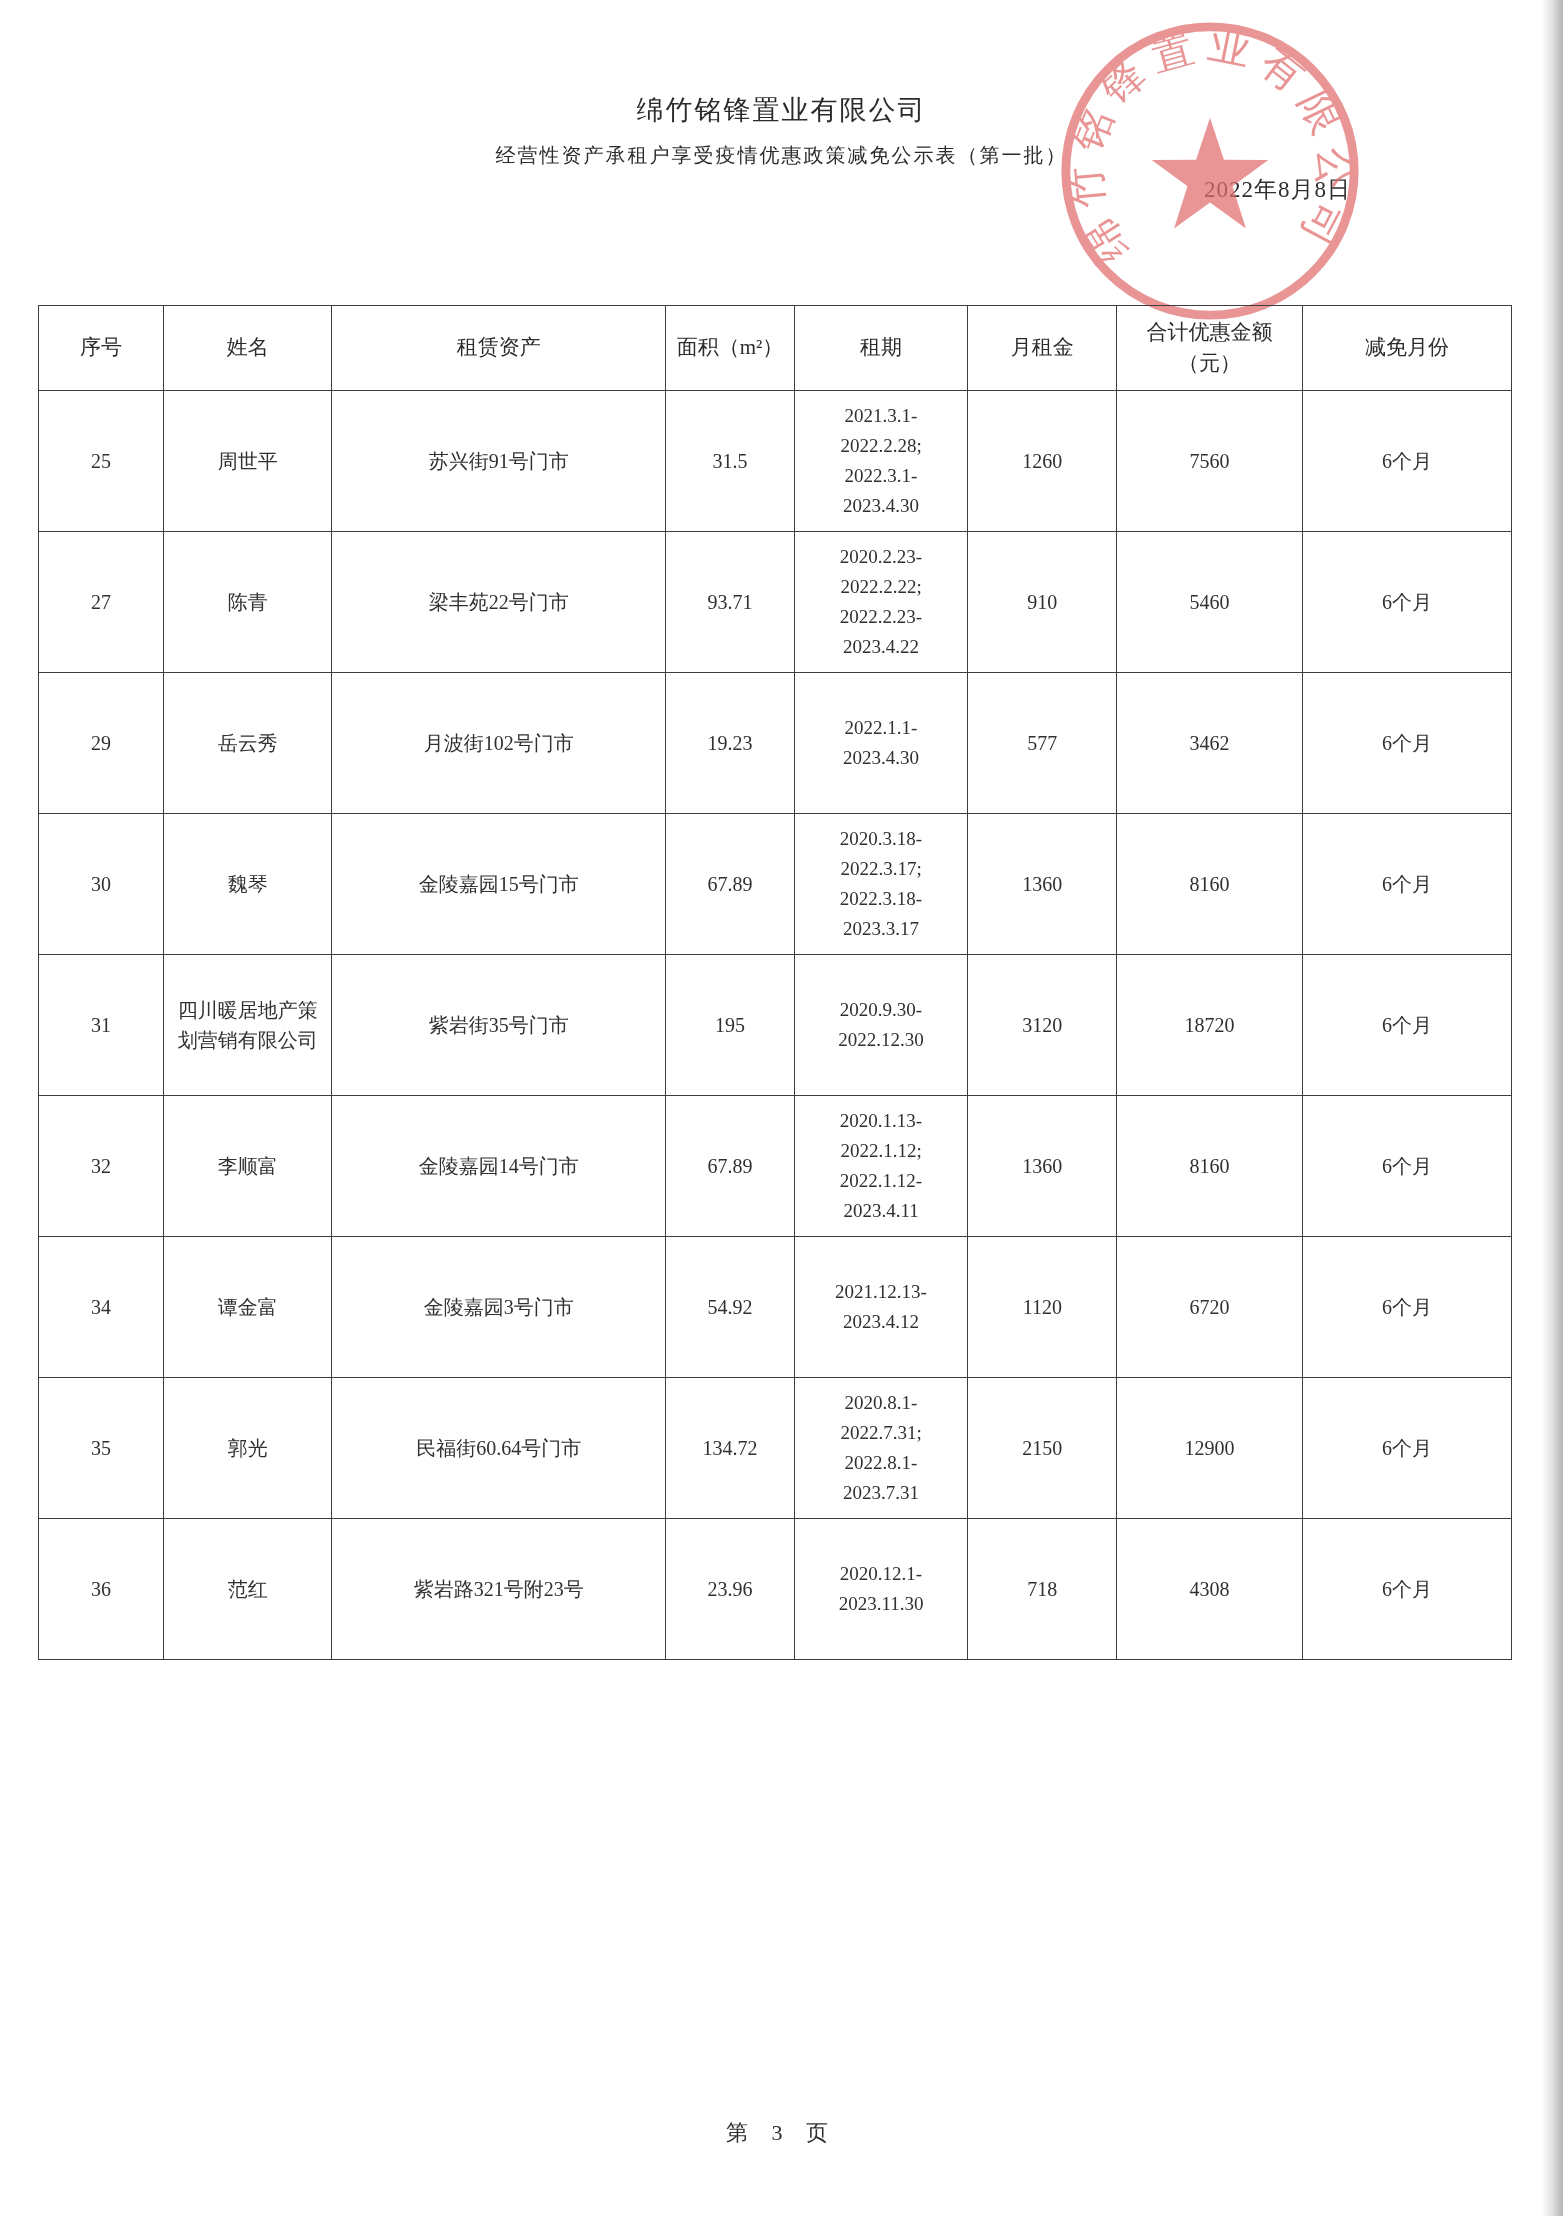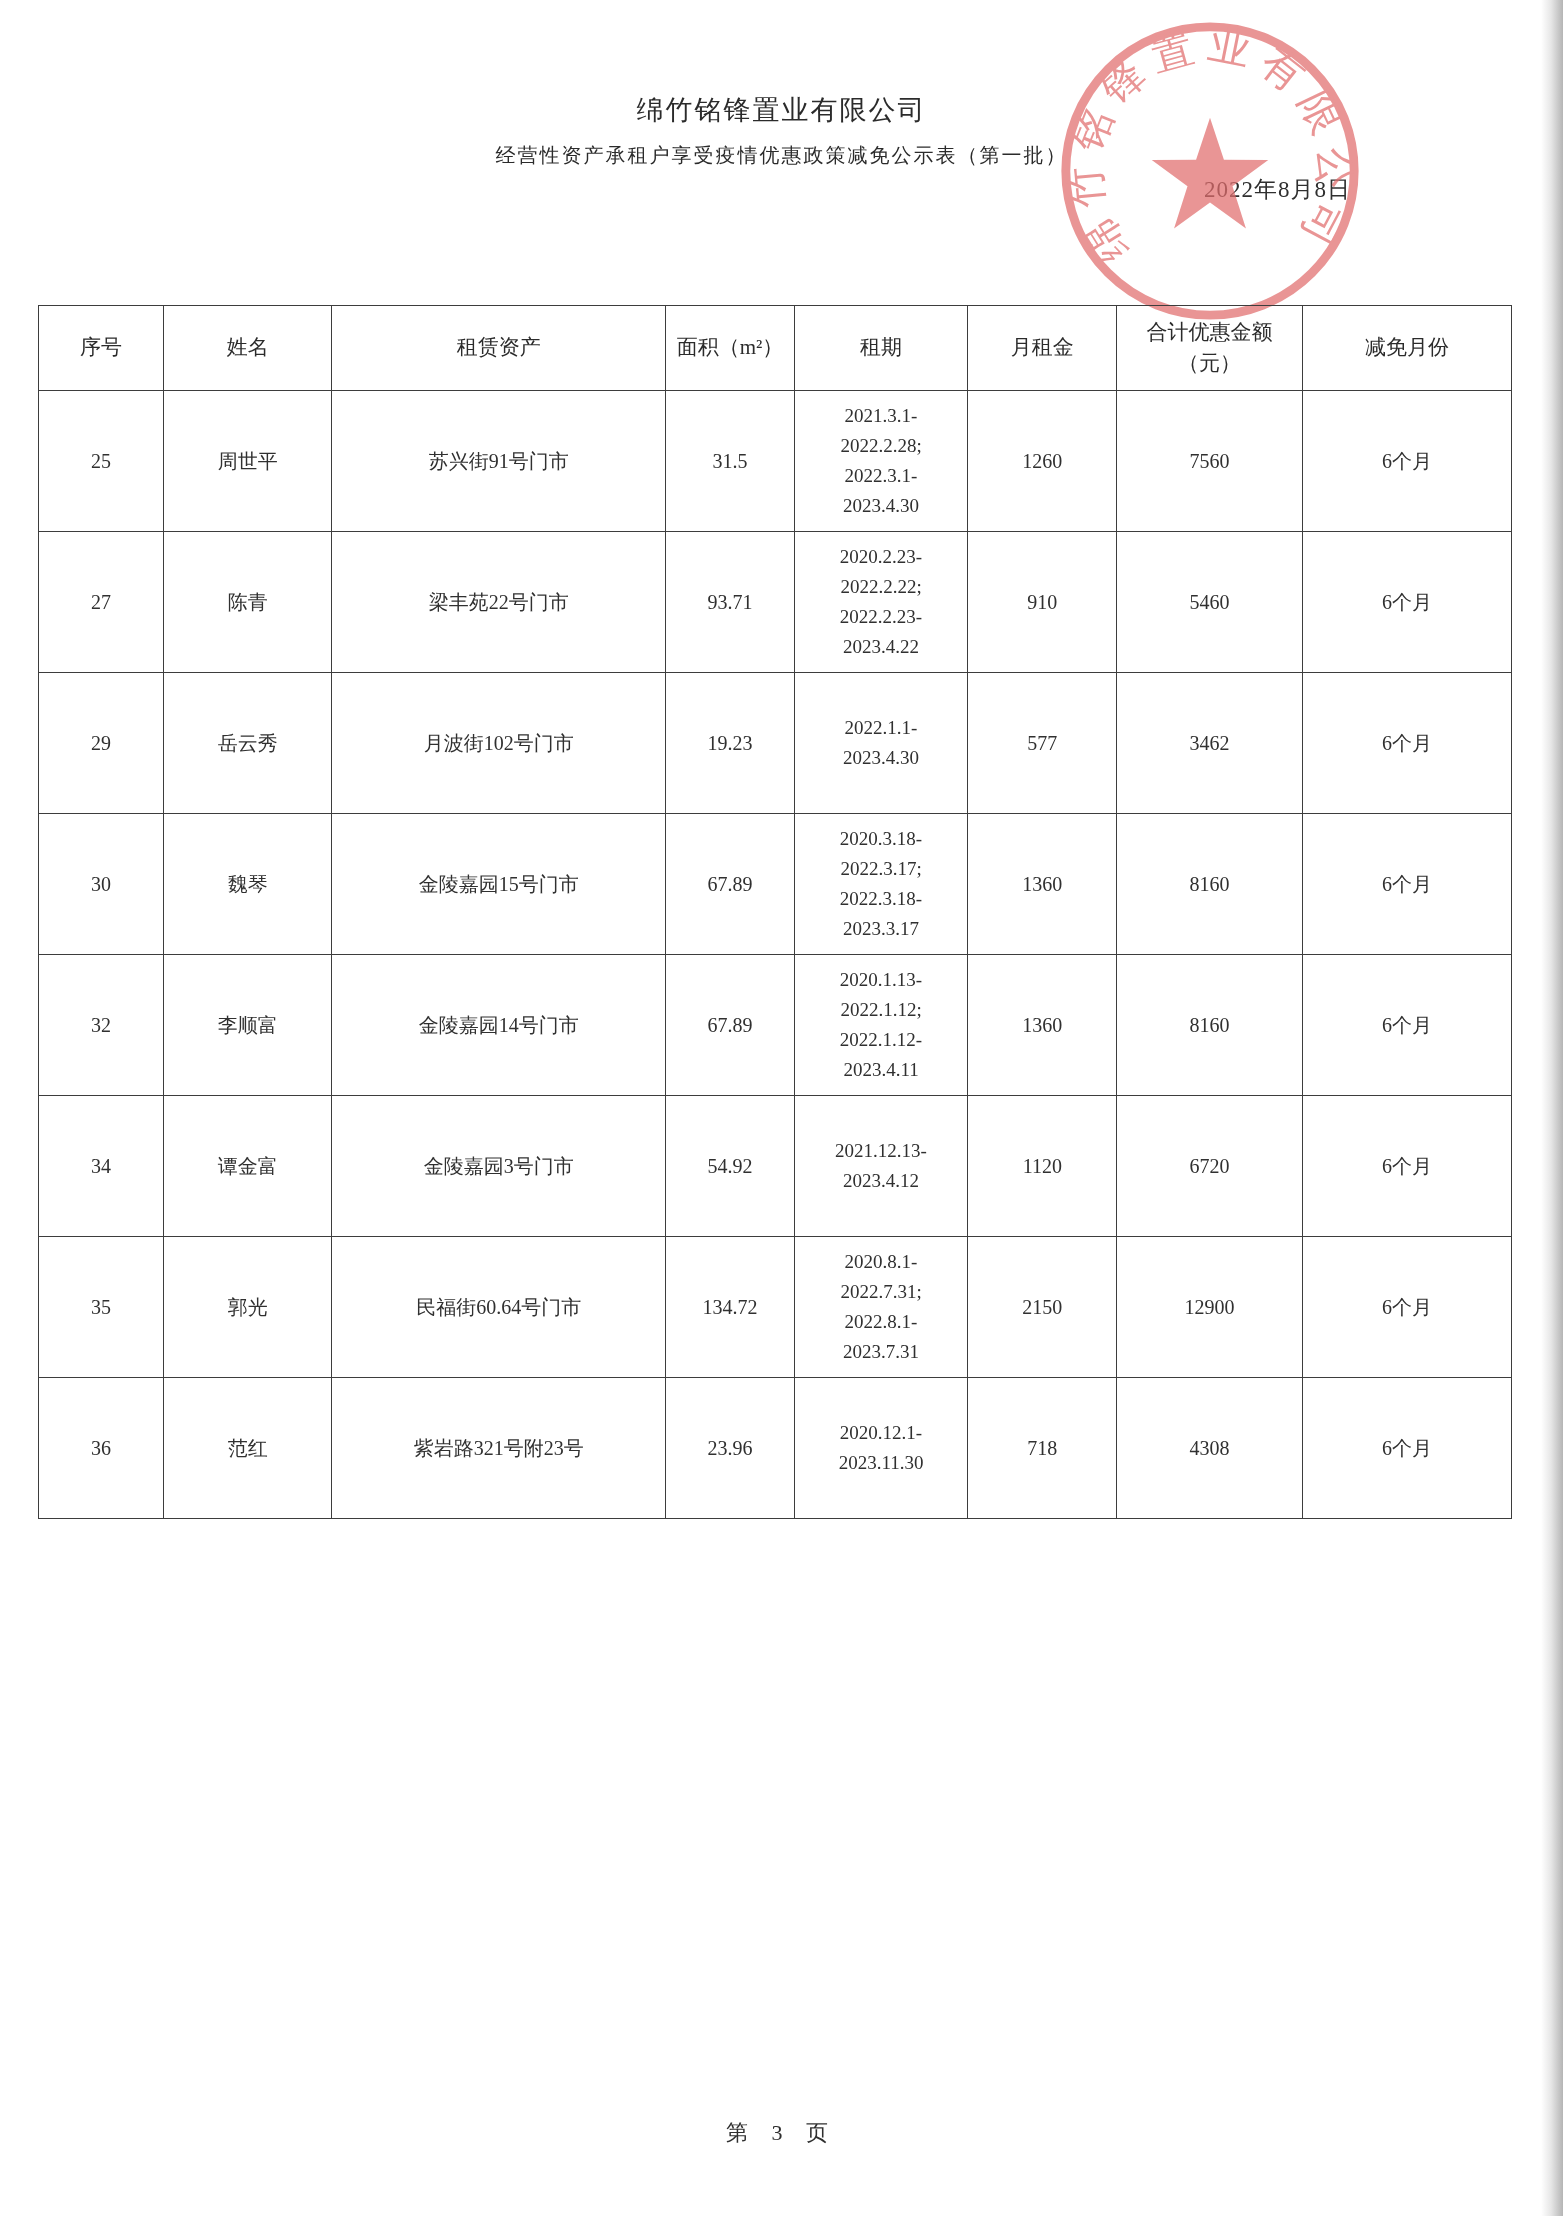--- a/index.html
+++ b/index.html
@@ -159,20 +159,31 @@
       <td class="cell-area">67.89</td>
       <td class="cell-term">2020.3.18-
 2022.3.17;
 2022.3.18-
 2023.3.17</td>
       <td class="cell-rent">1360</td>
       <td class="cell-discount">8160</td>
       <td class="cell-months">6个月</td>
     </tr>
         <tr>
+      <td class="cell-no">31</td>
+      <td class="cell-name">四川暖居地产策划营销有限公司</td>
+      <td class="cell-asset">紫岩街35号门市</td>
+      <td class="cell-area">195</td>
+      <td class="cell-term">2020.9.30-
+2022.12.30</td>
+      <td class="cell-rent">3120</td>
+      <td class="cell-discount">18720</td>
+      <td class="cell-months">6个月</td>
+    </tr>
+        <tr>
       <td class="cell-no">32</td>
       <td class="cell-name">李顺富</td>
       <td class="cell-asset">金陵嘉园14号门市</td>
       <td class="cell-area">67.89</td>
       <td class="cell-term">2020.1.13-
 2022.1.12;
 2022.1.12-
 2023.4.11</td>
       <td class="cell-rent">1360</td>
       <td class="cell-discount">8160</td>

